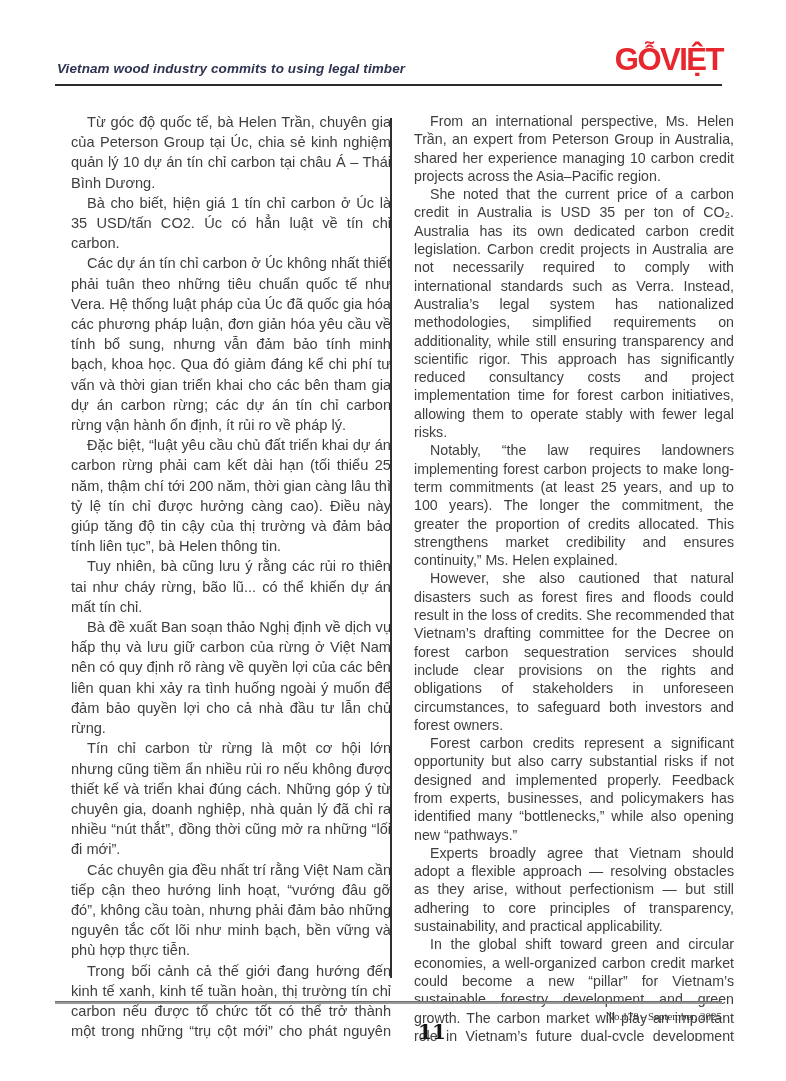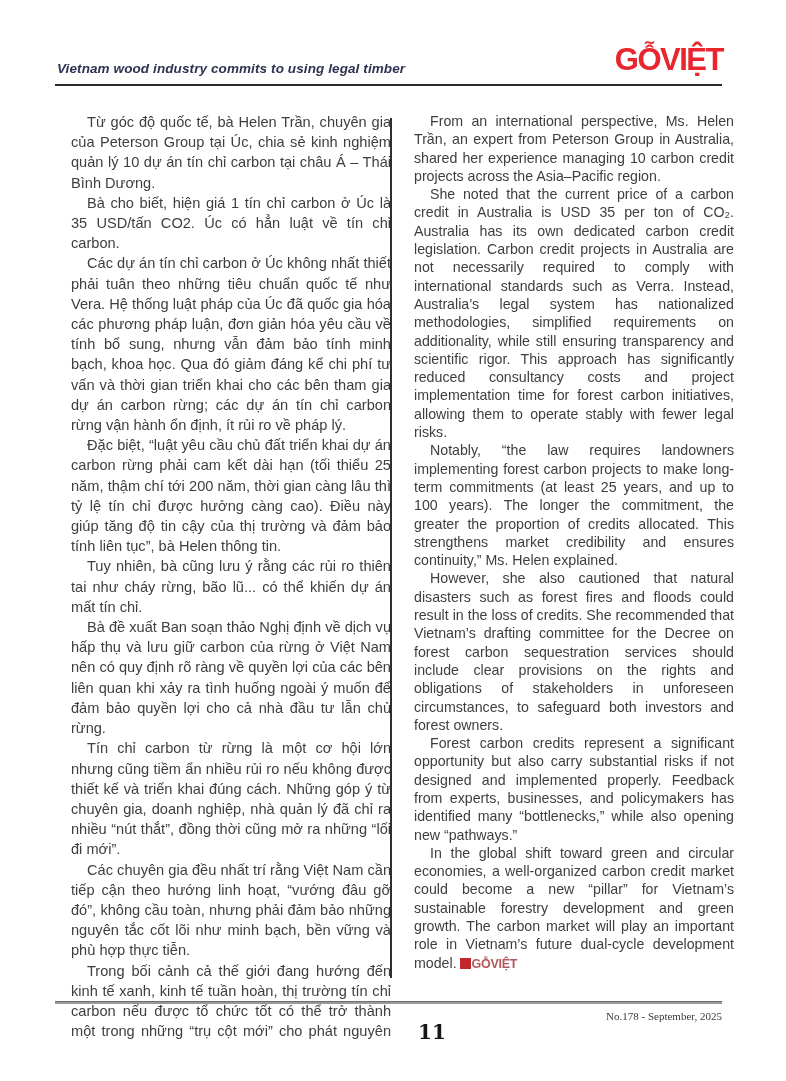--- a/index.html
+++ b/index.html
@@ -148,20 +148,21 @@
         <p class="para">Tín chỉ carbon từ rừng là một cơ hội lớn nhưng cũng tiềm ẩn nhiều rủi ro nếu không được thiết kế và triển khai đúng cách. Những góp ý từ chuyên gia, doanh nghiệp, nhà quản lý đã chỉ ra nhiều “nút thắt”, đồng thời cũng mở ra những “lối đi mới”.</p>
         <p class="para">Các chuyên gia đều nhất trí rằng Việt Nam cần tiếp cận theo hướng linh hoạt, “vướng đâu gỡ đó”, không cầu toàn, nhưng phải đảm bảo những nguyên tắc cốt lõi như minh bạch, bền vững và phù hợp thực tiễn.</p>
         <p class="para">Trong bối cảnh cả thế giới đang hướng đến kinh tế xanh, kinh tế tuần hoàn, thị trường tín chỉ carbon nếu được tổ chức tốt có thể trở thành một trong những “trụ cột mới” cho phát nguyên lâm nghiệp bền vững và tăng trưởng xanh của Việt Nam.</p>
       </div>
     <div class="col col-en" lang="en">
         <p class="para">From an international perspective, Ms. Helen Trần, an expert from Peterson Group in Australia, shared her experience managing 10 carbon credit projects across the Asia–Pacific region.</p>
         <p class="para">She noted that the current price of a carbon credit in Australia is USD 35 per ton of CO₂. Australia has its own dedicated carbon credit legislation. Carbon credit projects in Australia are not necessarily required to comply with international standards such as Verra. Instead, Australia’s legal system has nationalized methodologies, simplified requirements on additionality, while still ensuring transparency and scientific rigor. This approach has significantly reduced consultancy costs and project implementation time for forest carbon initiatives, allowing them to operate stably with fewer legal risks.</p>
         <p class="para">Notably, “the law requires landowners implementing forest carbon projects to make long-term commitments (at least 25 years, and up to 100 years). The longer the commitment, the greater the proportion of credits allocated. This strengthens market credibility and ensures continuity,” Ms. Helen explained.</p>
         <p class="para">However, she also cautioned that natural disasters such as forest fires and floods could result in the loss of credits. She recommended that Vietnam’s drafting committee for the Decree on forest carbon sequestration services should include clear provisions on the rights and obligations of stakeholders in unforeseen circumstances, to safeguard both investors and forest owners.</p>
         <p class="para">Forest carbon credits represent a significant opportunity but also carry substantial risks if not designed and implemented properly. Feedback from experts, businesses, and policymakers has identified many “bottlenecks,” while also opening new “pathways.”</p>
+        <p class="para">Experts broadly agree that Vietnam should adopt a flexible approach — resolving obstacles as they arise, without perfectionism — but still adhering to core principles of transparency, sustainability, and practical applicability.</p>
         <p class="para">In the global shift toward green and circular economies, a well-organized carbon credit market could become a new “pillar” for Vietnam’s sustainable forestry development and green growth. The carbon market will play an important role in Vietnam’s future dual-cycle development model.<span class="end-mark"><span class="end-square"></span><span class="end-label">GỖVIỆT</span></span></p>
       </div>
   </div>
 
   <div class="column-divider"></div>
 
   <div class="footer-rule"></div>
 
   <div class="footer-issue">No.178 - September, 2025</div>
 

